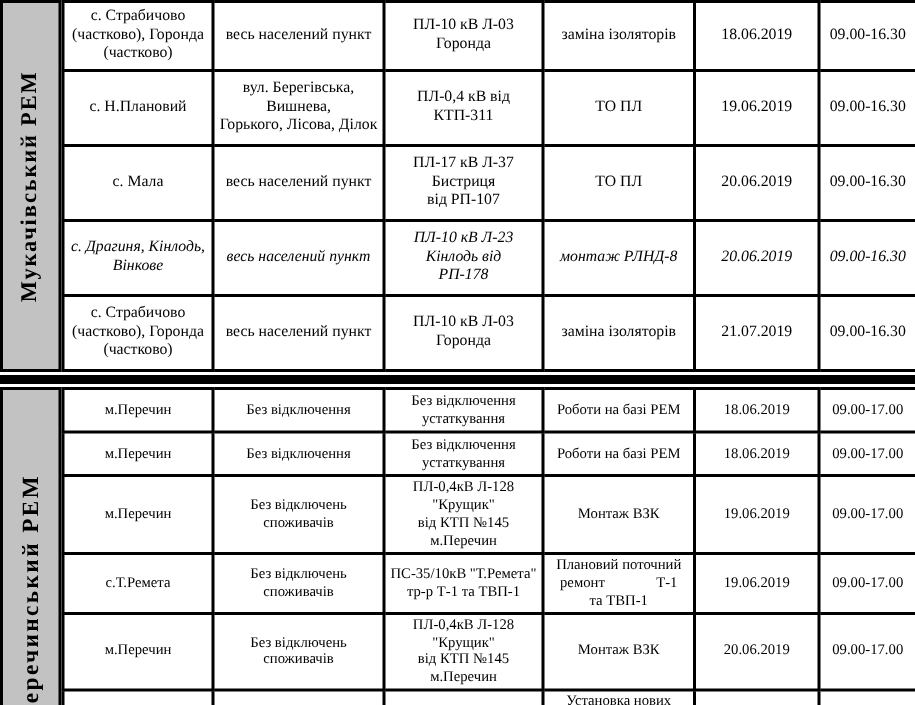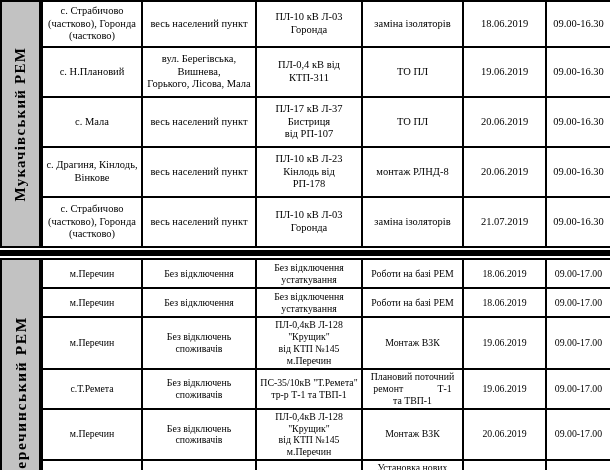--- a/index.html
+++ b/index.html
@@ -31,21 +31,21 @@
   td{
     border:2px solid #000;text-align:center;vertical-align:middle;
     padding:1px 2px;white-space:pre-line;line-height:1.22;
     overflow:hidden;box-sizing:border-box;
   }
   .t1 td{font-size:10.5px;}
   .t2 td{font-size:9.8px;}
   .t1 tr:nth-child(1){height:46px;}
   .t1 tr:nth-child(2){height:50px;}
   .t1 tr:nth-child(3){height:50px;}
-  .t1 tr:nth-child(4){height:50px;}
+  .t1 tr:nth-child(4){height:50px;font-style:italic;}
   .t1 tr:nth-child(5){height:50px;}
   .t2 tr:nth-child(1){height:29px;}
   .t2 tr:nth-child(2){height:29px;}
   .t2 tr:nth-child(3){height:29px;}
   .t2 tr:nth-child(4){height:32px;}
   .t2 tr:nth-child(5){height:30px;}
   .t2 tr:nth-child(6){height:41px;}
   .divider{height:6px;background:#000;margin:2px 0;width:610px;}
   col.c-settlement{width:100px;}
   col.c-area{width:114px;}
@@ -79,21 +79,21 @@
 (частково)</td>
             <td>весь населений пункт</td>
             <td>ПЛ-10 кВ Л-03 Горонда</td>
             <td>заміна ізоляторів</td>
             <td>18.06.2019</td>
             <td>09.00-16.30</td>
           </tr>
           <tr>
             <td>с. Н.Плановий</td>
             <td>вул. Берегівська, Вишнева,
-Горького, Лісова, Мала</td>
+Горького, Лісова, Ділок</td>
             <td>ПЛ-0,4 кВ від КТП-311</td>
             <td>ТО ПЛ</td>
             <td>19.06.2019</td>
             <td>09.00-16.30</td>
           </tr>
           <tr>
             <td>с. Мала</td>
             <td>весь населений пункт</td>
             <td>ПЛ-17 кВ Л-37 Бистриця
 від РП-107</td>

